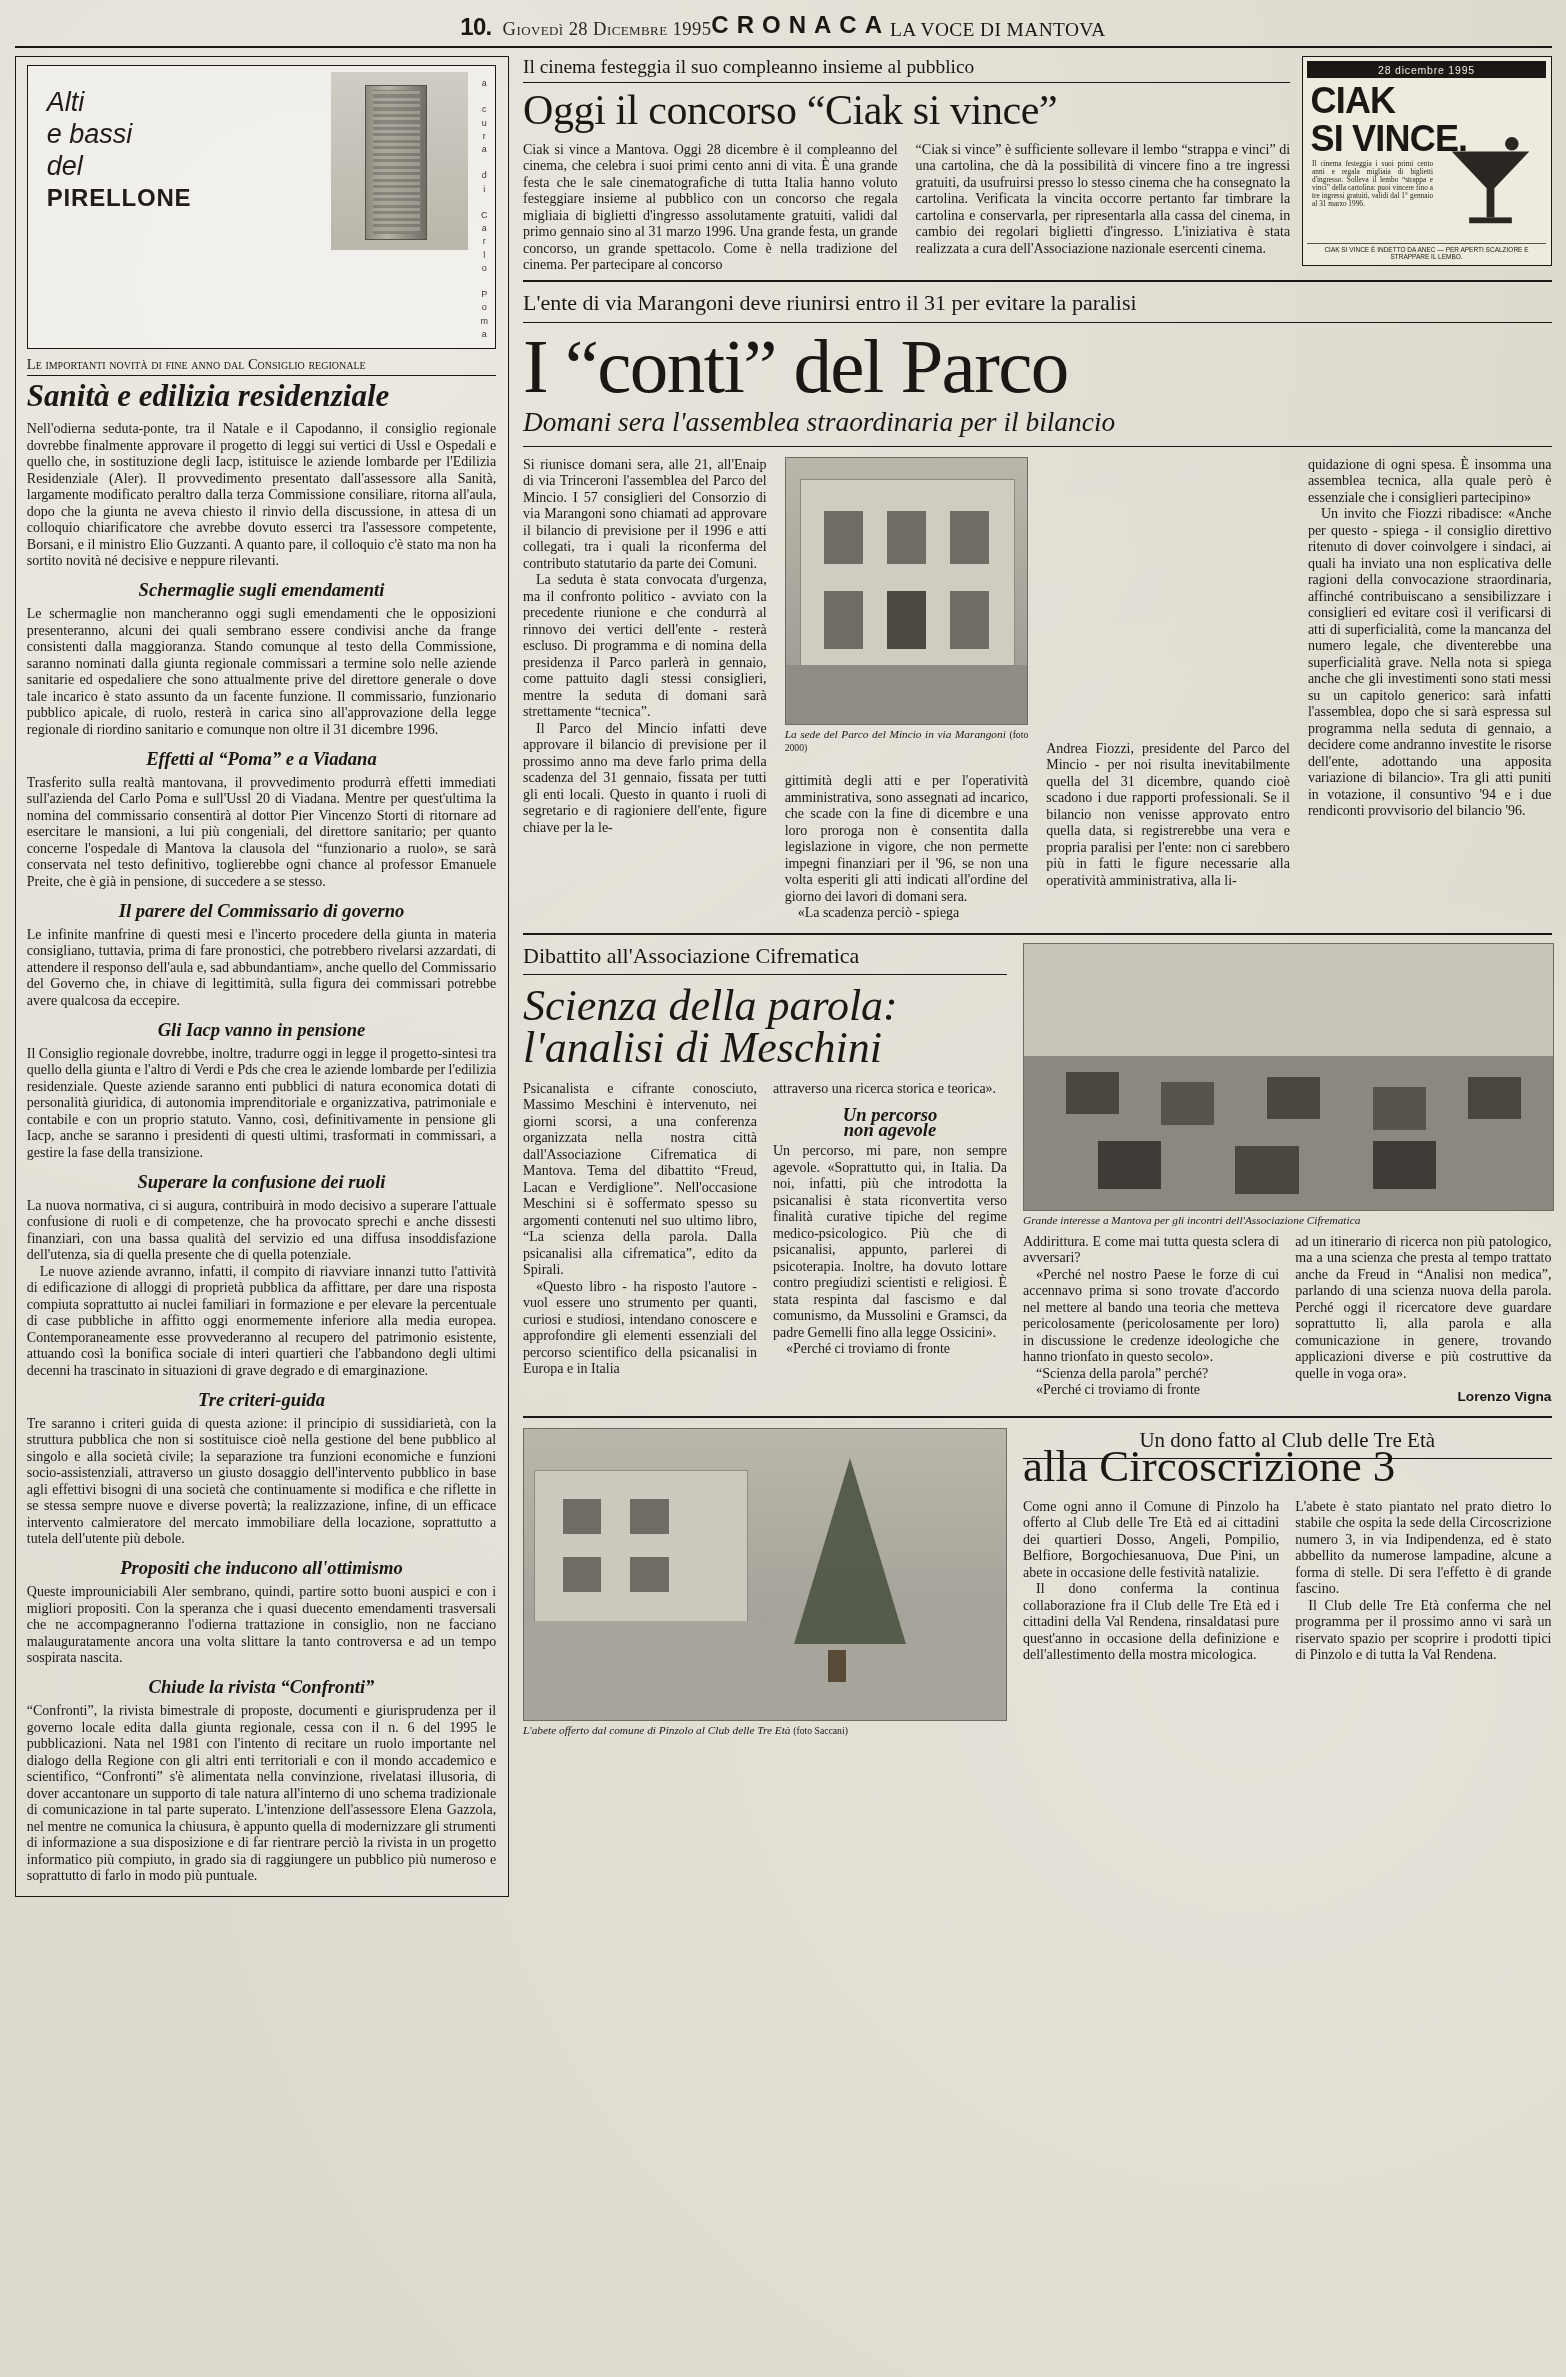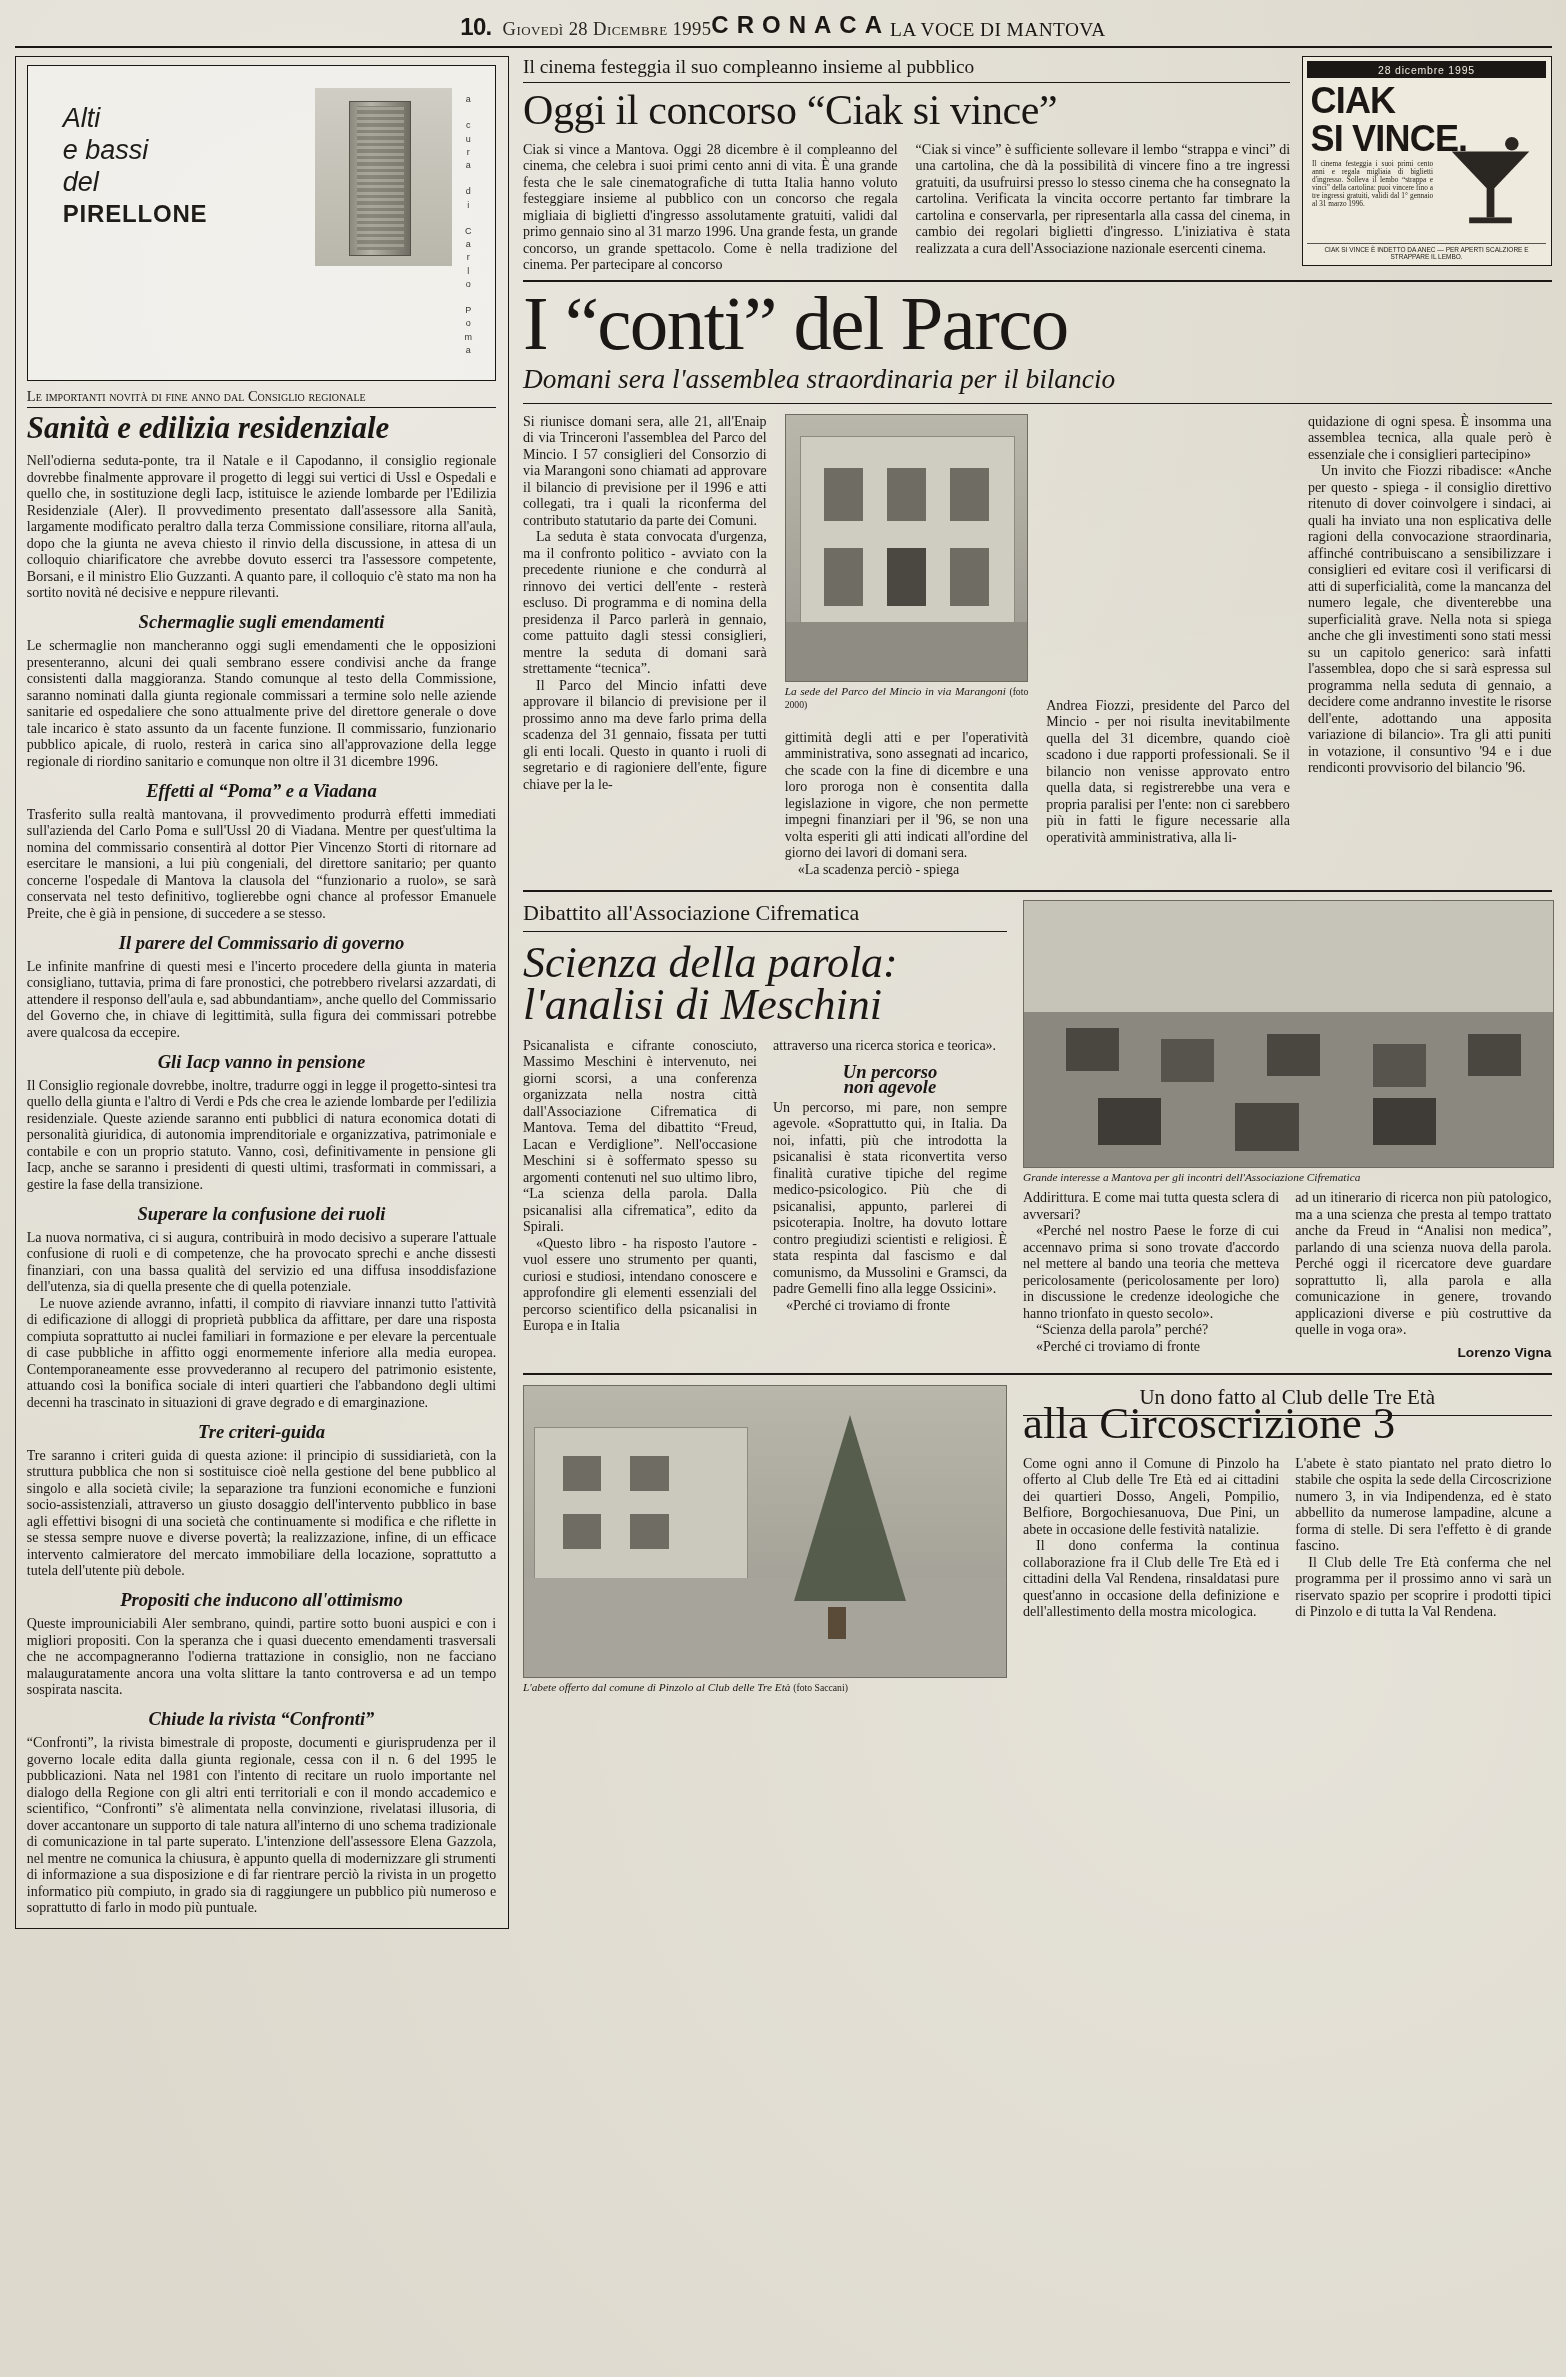--- a/index.html
+++ b/index.html
@@ -86,21 +86,21 @@
     font-weight:bold;
     font-style:italic;
     font-size:18.6px;
     text-align:center;
     margin:9.7px 0 4.8px 0;
   }
   
   .pirellone-box{
     border:0.8px solid #1a1714;
     display:flex;
-    padding:22px;
+    padding:6px;
     background:rgba(255,255,255,0.35);
     margin-bottom:6.5px;
   }
   .pirellone-text{
     flex:1;
     font-family:"Liberation Sans", sans-serif;
     font-style:italic;
     font-size:27px;
     line-height:32px;
     padding:14.5px 0 0 13px;
@@ -367,20 +367,21 @@
             <rect x="46" y="56" width="8" height="30" fill="#2a2722"></rect>
             <rect x="28" y="86" width="44" height="6" fill="#2a2722"></rect>
             <circle cx="72" cy="10" r="7" fill="#2a2722"></circle>
           </svg>
           <div class="ad-body">Il cinema festeggia i suoi primi cento anni e regala migliaia di biglietti d'ingresso. Solleva il lembo “strappa e vinci” della cartolina: puoi vincere fino a tre ingressi gratuiti, validi dal 1° gennaio al 31 marzo 1996.</div>
           <div class="ad-foot">CIAK SI VINCE È INDETTO DA ANEC — PER APERTI SCALZIORE E STRAPPARE IL LEMBO.</div>
         </div>
       </div>
 
       <div>
+        <div class="parco-kicker">L'ente di via Marangoni deve riunirsi entro il 31 per evitare la paralisi</div>
         <div class="parco-title">I “conti” del Parco</div>
         <div class="parco-sub">Domani sera l'assemblea straordinaria per il bilancio</div>
 
         <div class="parco-body">
           <div class="pc">
             <p class="first">Si riunisce domani sera, alle 21, all'Enaip di via Trinceroni l'assemblea del Parco del Mincio. I 57 consiglieri del Consorzio di via Marangoni sono chiamati ad approvare il bilancio di previsione per il 1996 e atti collegati, tra i quali la riconferma del contributo statutario da parte dei Comuni.</p>
             <p>La seduta è stata convocata d'urgenza, ma il confronto politico - avviato con la precedente riunione e che condurrà al rinnovo dei vertici dell'ente - resterà escluso. Di programma e di nomina della presidenza il Parco parlerà in gennaio, come pattuito dagli stessi consiglieri, mentre la seduta di domani sarà strettamente “tecnica”.</p>
             <p>Il Parco del Mincio infatti deve approvare il bilancio di previsione per il prossimo anno ma deve farlo prima della scadenza del 31 gennaio, fissata per tutti gli enti locali. Questo in quanto i ruoli di segretario e di ragioniere dell'ente, figure chiave per la le-</p>
           </div>
           <div class="pc">

